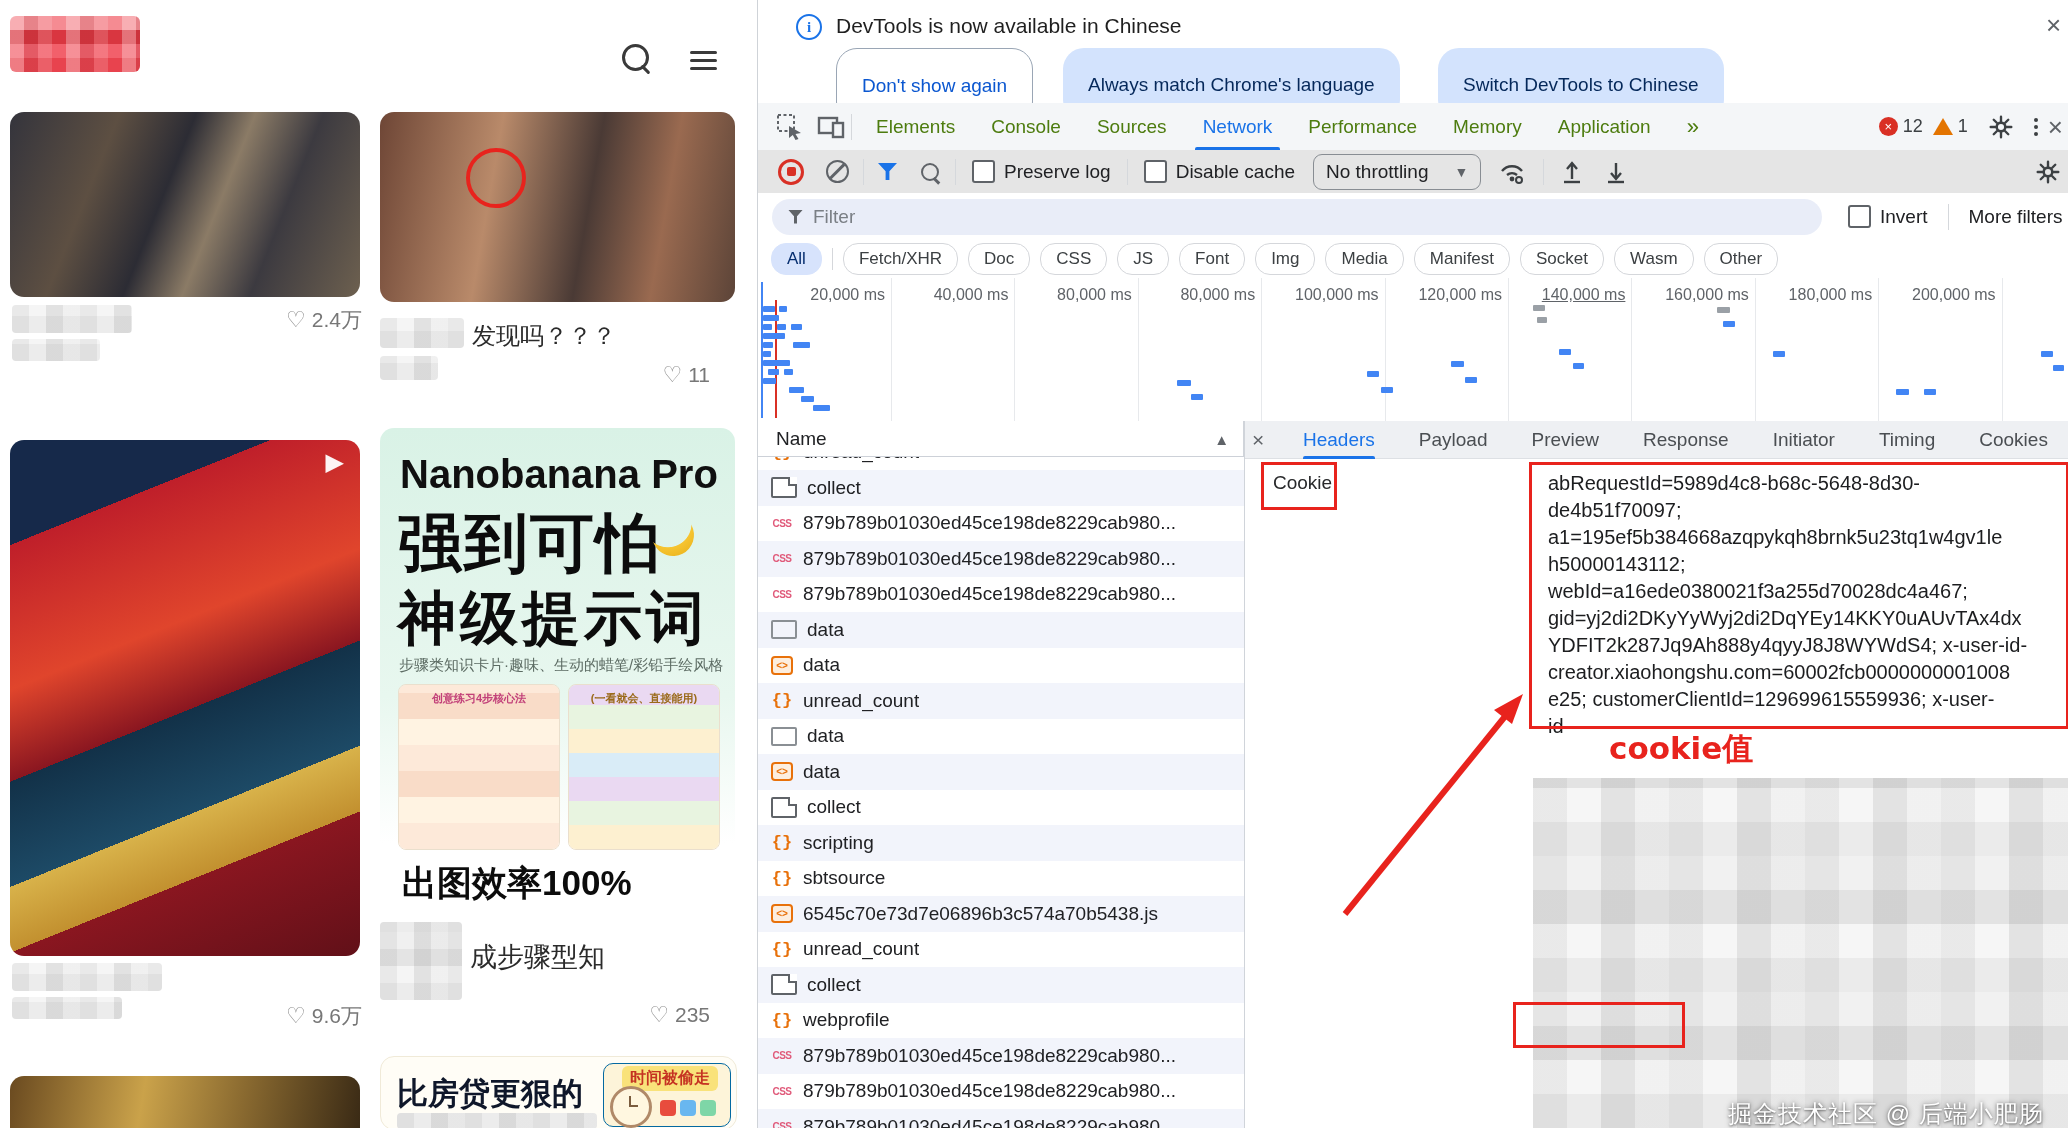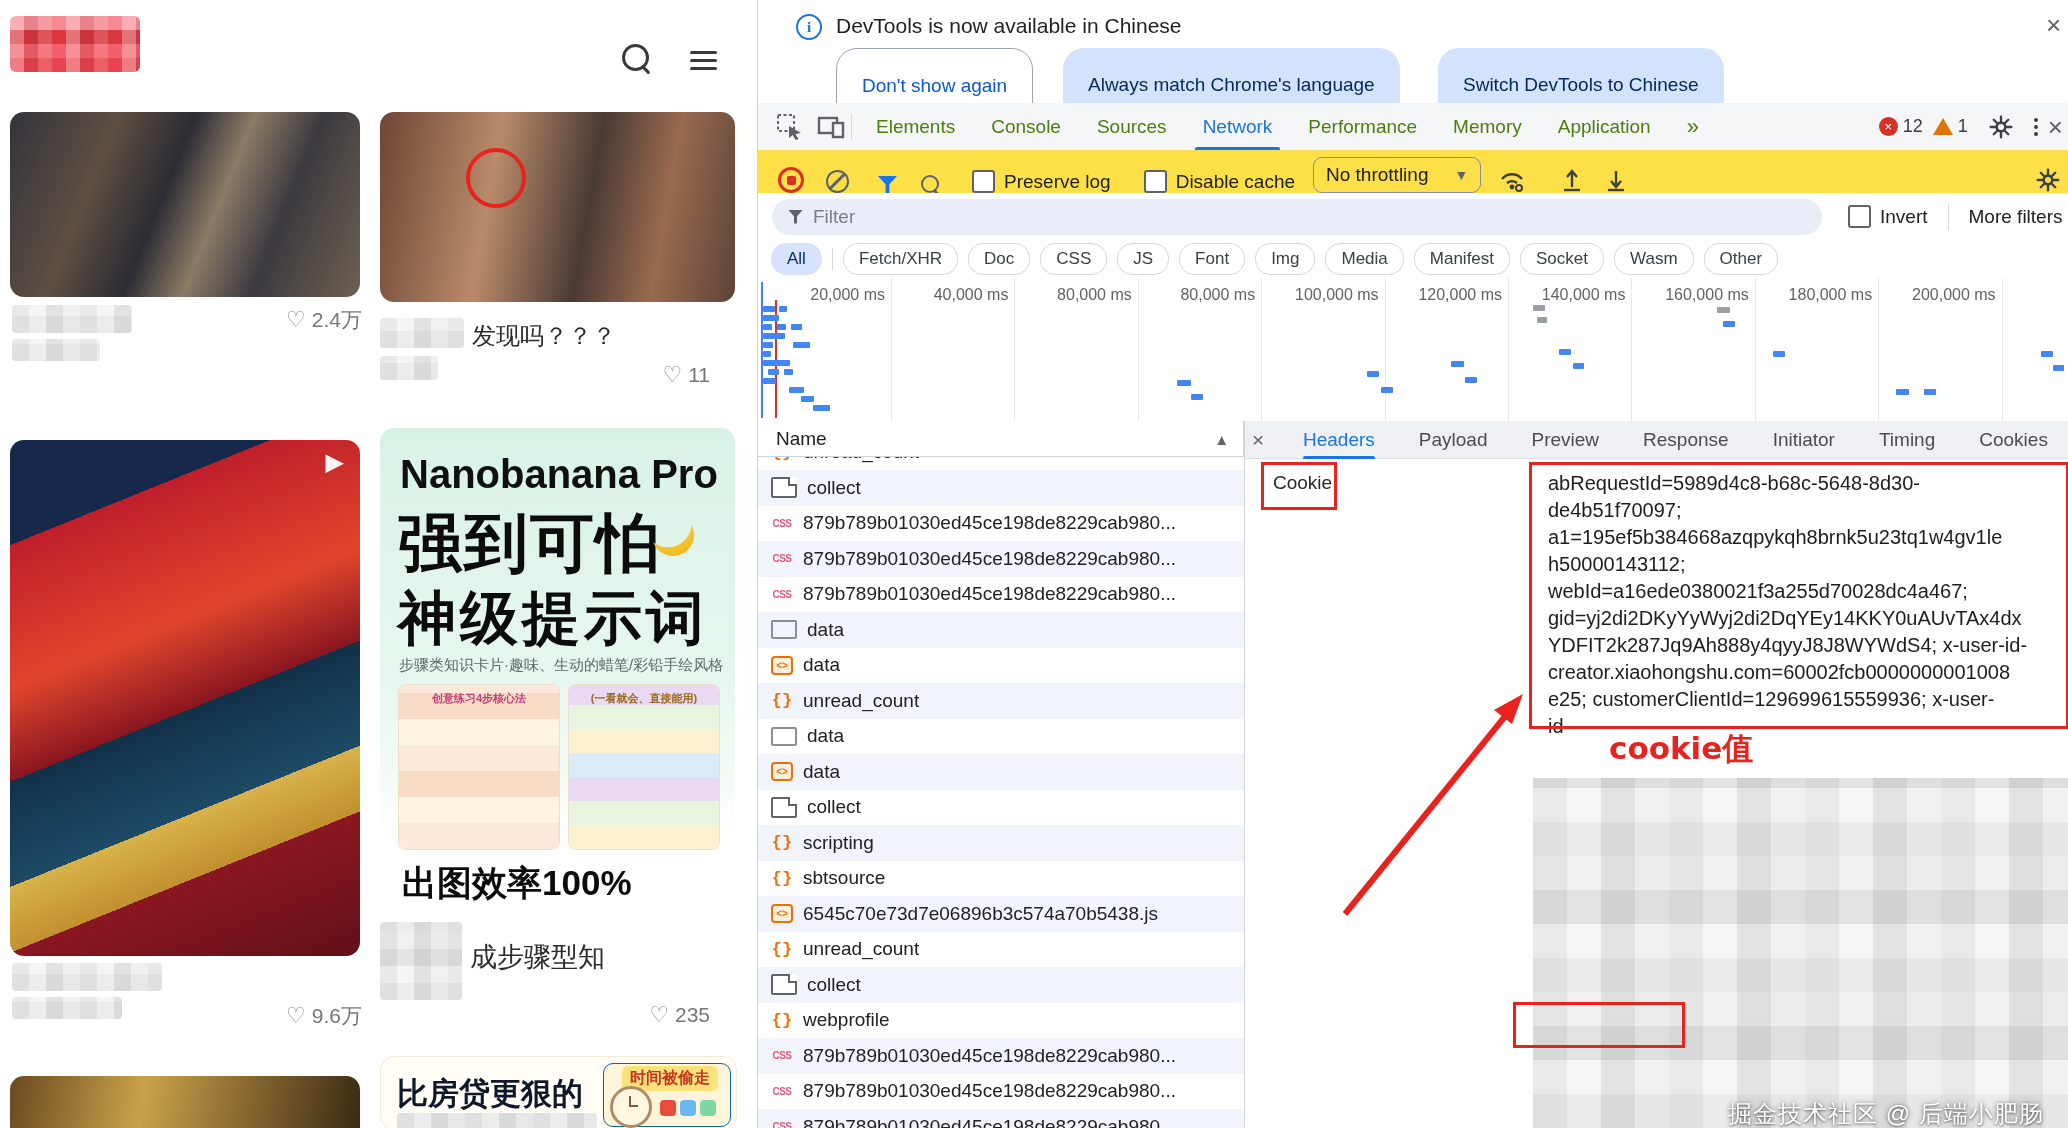--- a/index.html
+++ b/index.html
@@ -53,21 +53,21 @@
   .btn-outline{border:1px solid #9aa6b5;color:#0b57d0;background:#fff;}
   .btn-tonal{background:#d3e3fd;color:#05285a;}
   .tabbar{left:0;top:103px;width:1311px;height:47px;background:#f4f6f8;border-bottom:1px solid #dde0e4;display:flex;align-items:center;}
   .main-tab{padding:0 18px;font-size:19px;color:#4d7c0f;height:47px;display:flex;align-items:center;position:relative;}
   .main-tab.active{color:#1a73e8;}
   .main-tab.active::after{content:"";position:absolute;left:10px;right:10px;bottom:0;height:3px;background:#1a73e8;border-radius:2px 2px 0 0;}
   .tb-divider{width:1px;height:26px;background:#d5d8dc;margin:0 6px;}
   .badge-err{width:19px;height:19px;border-radius:50%;background:#d93025;color:#fff;font-size:13px;display:flex;align-items:center;justify-content:center;}
   .badge-warn{width:0;height:0;border-left:10px solid transparent;border-right:10px solid transparent;border-bottom:17px solid #e37400;position:relative;}
   .badge-txt{font-size:18px;color:#3c4043;margin:0 10px 0 5px;}
-  .toolbar{left:0;top:150px;width:1311px;height:43px;background:#fde047;border-bottom:1px solid #e5e7ea;display:flex;align-items:flex-end;}
+  .toolbar{left:0;top:150px;width:1311px;height:43px;background:#e5e5e5;border-bottom:1px solid #e5e7ea;display:flex;align-items:center;}
   .rec{width:20px;height:20px;border:3px solid #d93025;border-radius:50%;display:flex;align-items:center;justify-content:center;}
   .rec i{width:9px;height:9px;background:#d93025;border-radius:2px;}
   .clear-ic{width:19px;height:19px;border:2.5px solid #5f6368;border-radius:50%;position:relative;}
   .clear-ic::after{content:"";position:absolute;left:-1px;top:8px;width:20px;height:2.5px;background:#5f6368;transform:rotate(-45deg);}
   .funnel{width:19px;height:17px;background:#1a73e8;clip-path:polygon(0 0,100% 0,60% 48%,60% 100%,40% 100%,40% 48%);}
   .mag{width:14px;height:14px;border:2.5px solid #5f6368;border-radius:50%;position:relative;}
   .mag::after{content:"";position:absolute;left:12px;top:12px;width:2.5px;height:8px;background:#5f6368;transform:rotate(-45deg);}
   .chk{width:19px;height:19px;border:2px solid #5f6368;border-radius:3px;background:#fff;}
   .tlabel{font-size:19px;color:#202124;margin-left:9px;white-space:nowrap;}
   .dd{height:34px;border:1px solid #888d93;border-radius:9px;display:flex;align-items:center;padding:0 12px;font-size:19px;color:#202124;gap:26px;}
@@ -337,21 +337,21 @@
       <div class="tick" style="left: 110.4px;">40,000 ms</div>
       <div class="gridline" style="left: 379.8px;"></div>
       <div class="tick" style="left: 233.8px;">80,000 ms</div>
       <div class="gridline" style="left: 503.2px;"></div>
       <div class="tick" style="left: 357.2px;">80,000 ms</div>
       <div class="gridline" style="left: 626.6px;"></div>
       <div class="tick" style="left: 480.6px;">100,000 ms</div>
       <div class="gridline" style="left: 750px;"></div>
       <div class="tick" style="left: 604px;">120,000 ms</div>
       <div class="gridline" style="left: 873.4px;"></div>
-      <div class="tick" style="left: 727.4px;">140,000 ms</div>
+      <div class="tick" style="left: 727.4px; text-decoration: underline;">140,000 ms</div>
       <div class="gridline" style="left: 996.8px;"></div>
       <div class="tick" style="left: 850.8px;">160,000 ms</div>
       <div class="gridline" style="left: 1120.2px;"></div>
       <div class="tick" style="left: 974.2px;">180,000 ms</div>
       <div class="gridline" style="left: 1243.6px;"></div>
       <div class="tick" style="left: 1097.6px;">200,000 ms</div>
       <div class="tick" style="left: 1221px;">220,0</div>
       <div class="vline-b" style="left: 3px; top: 4px; height: 136px;"></div>
       <div class="vline-r" style="left: 17px; top: 22px; height: 118px;"></div>
       <div class="wbar" style="left: 5px; top: 28px; width: 12px; background: rgb(66, 133, 244);"></div>

